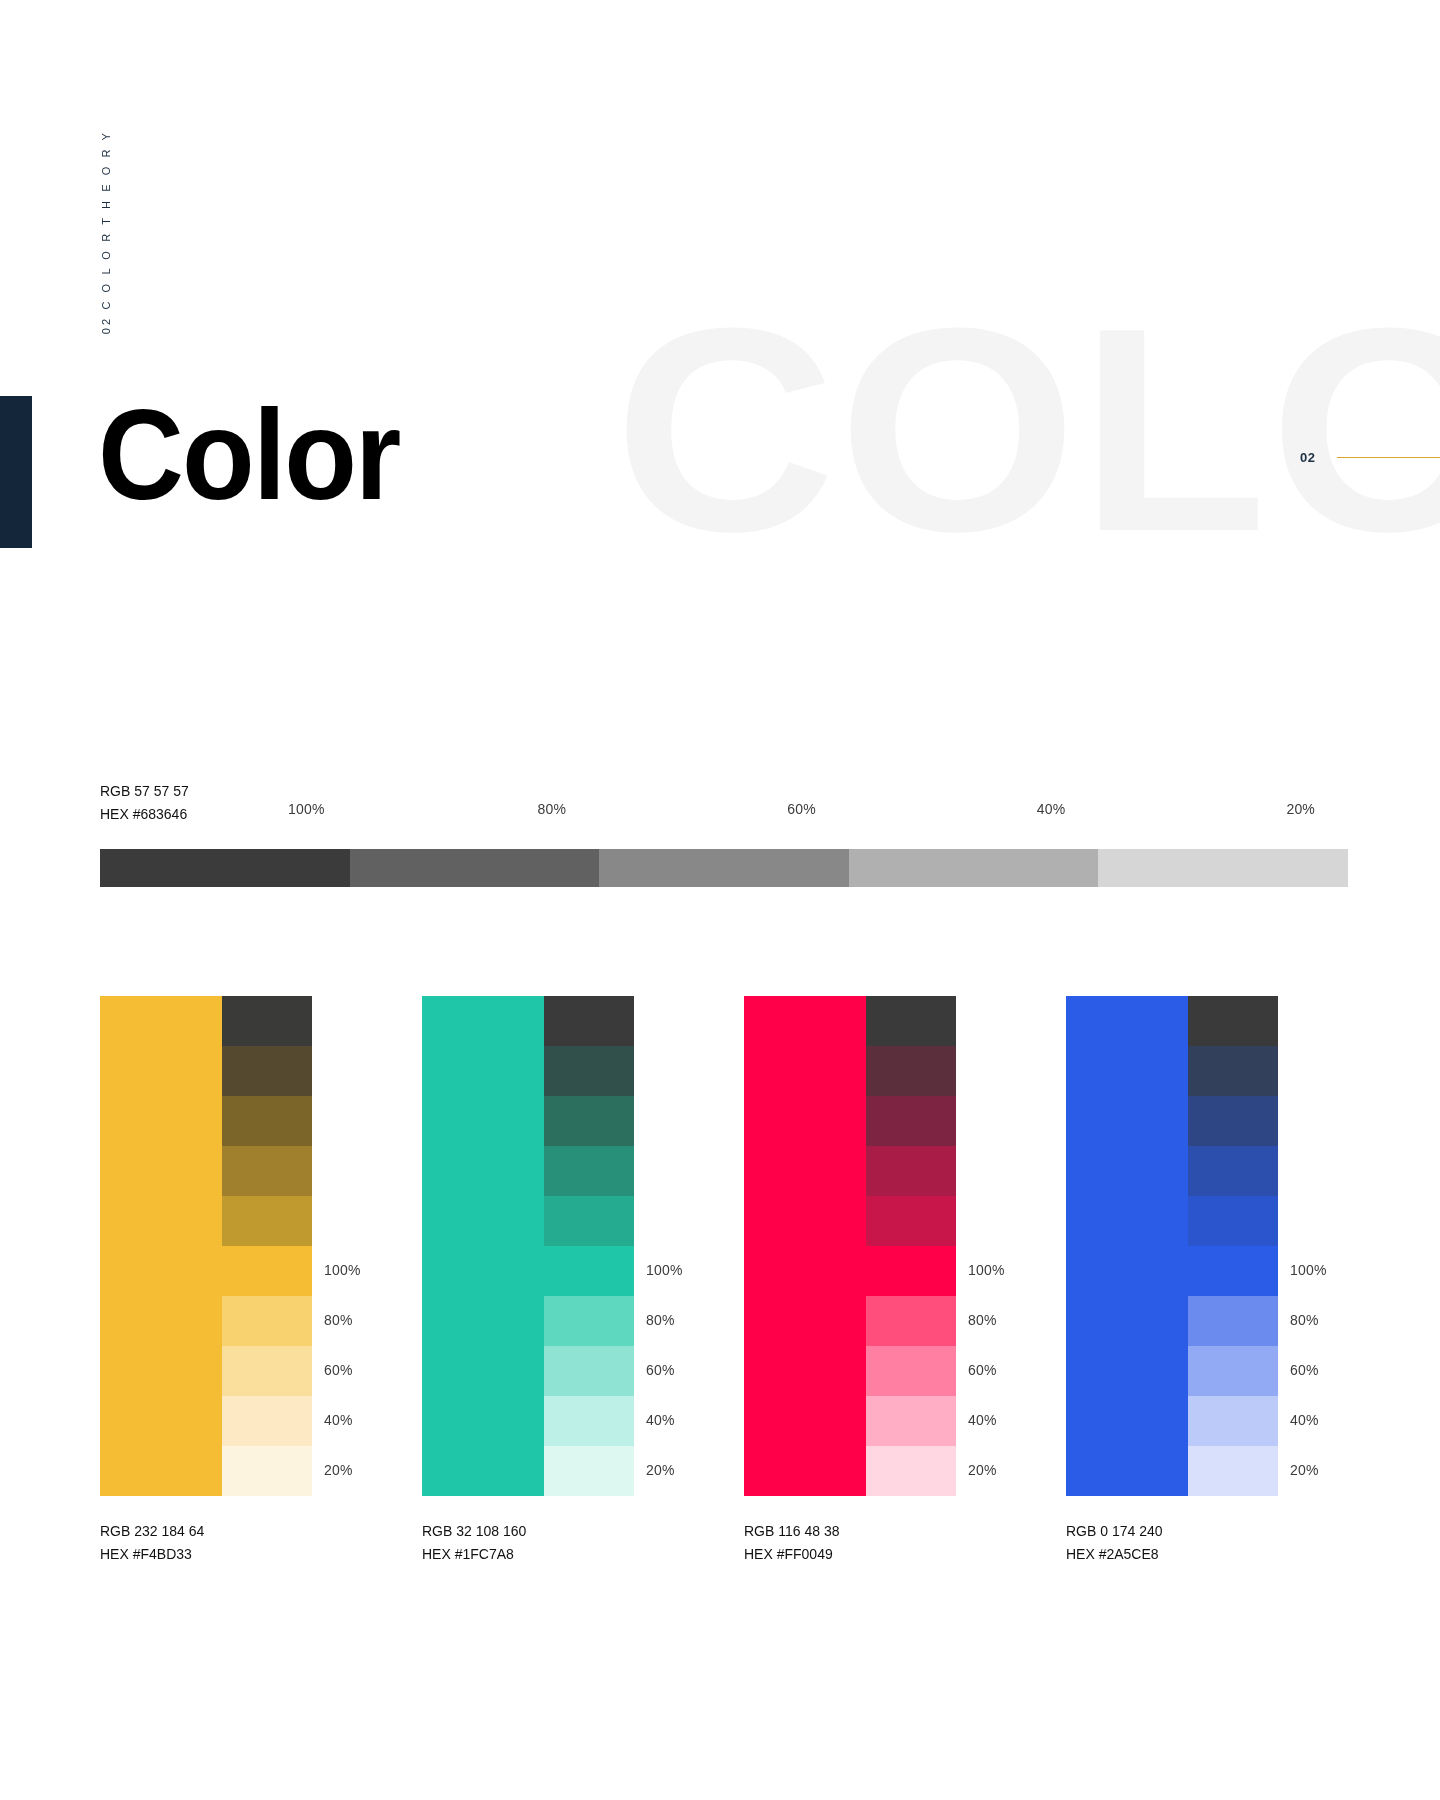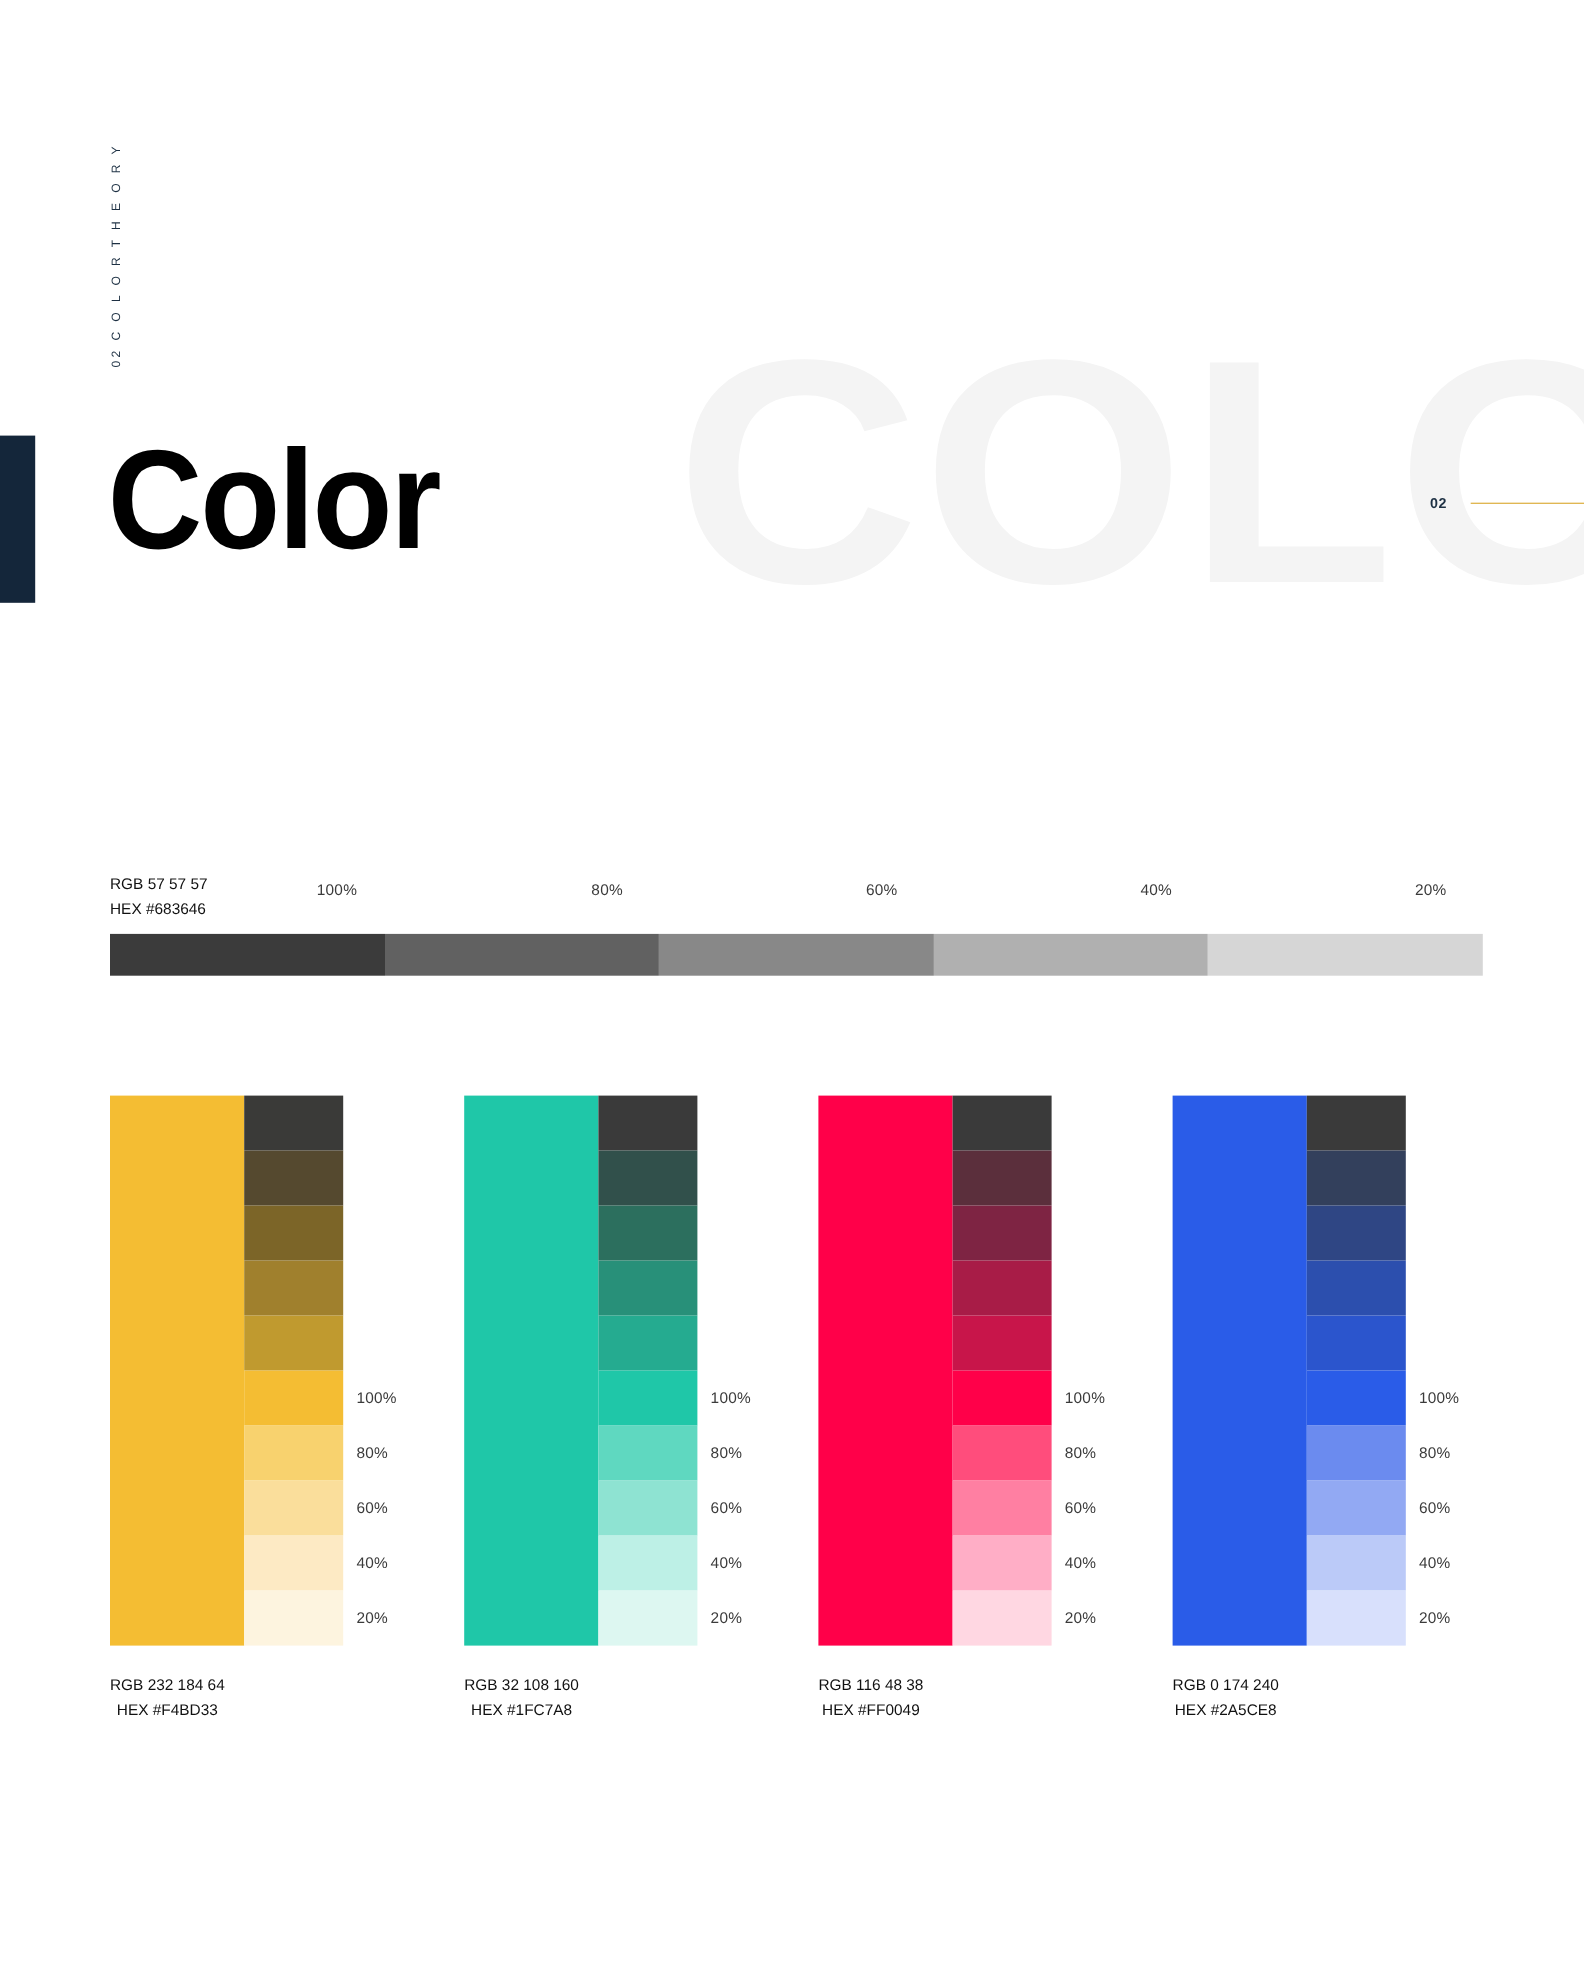--- a/index.html
+++ b/index.html
@@ -103,21 +103,21 @@
   
   .gray-section {
     position: absolute;
     left: 100px;
     top: 776px;
     width: 1248px;
   }
   .gray-meta {
     position: absolute;
     left: 0;
-    top: 16px;
+    top: 4px;
     font-size: 14px;
     color: #111111;
     line-height: 1.62;
     font-weight: 500;
   }
   .gray-pcts {
     position: absolute;
     left: 0;
     top: 25px;
     width: 1248px;
@@ -191,21 +191,20 @@
 
   .pal-meta {
     position: absolute;
     left: 0;
     top: 524px;
     font-size: 14px;
     color: #111111;
     line-height: 1.62;
     font-weight: 500;
     white-space: nowrap;
-    text-align: center;
   }
 </style>
 </head>
 <body>
 
 <div class="page">
 
   <div class="vertical-label">02  C O L O R   T H E O R Y</div>
 
   <div class="navy-bar"></div>

